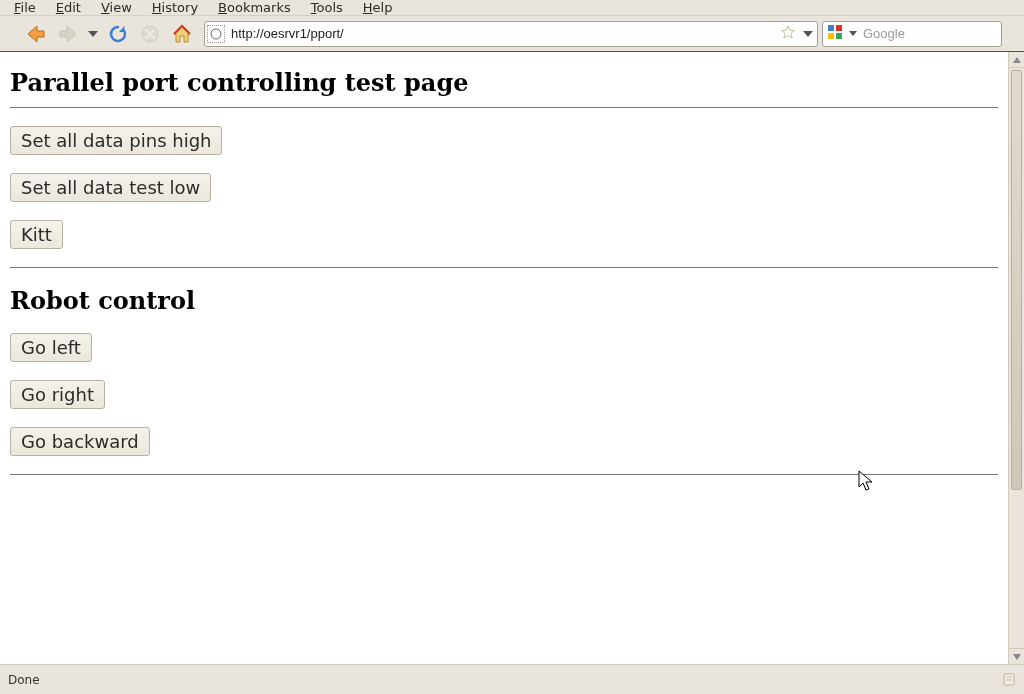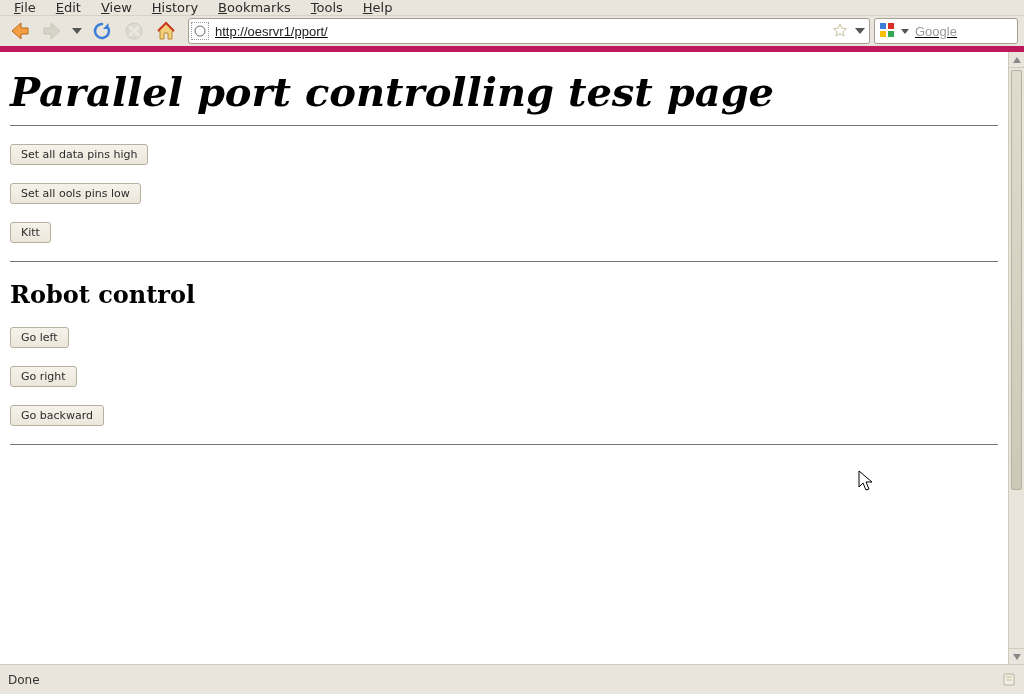--- a/index.html
+++ b/index.html
@@ -25,25 +25,24 @@
   .menubar .menu-item {
     padding: 2px 8px;
     cursor: default;
   }
   .menubar .menu-item span.ul { text-decoration: underline; }
   
   .toolbar {
     display: flex;
     align-items: center;
     height: 36px;
-    padding: 2px 6px;
-    background: #e9e5dc;
-    border-bottom: 6px solid #be185d;
+    padding: 2px 22px;
+    background: #e9e5dc;
+    border-bottom: 1px solid #be185d;
     gap: 4px;
-    text-decoration: underline;
   }
   .icon-btn {
     width: 28px; height: 28px;
     display: inline-flex; align-items: center; justify-content: center;
     border-radius: 3px;
   }
   .dropdown-caret {
     width: 14px; height: 28px;
     display: inline-flex; align-items: center; justify-content: center;
     color: #555;
@@ -66,21 +65,21 @@
     display: inline-flex; align-items: center; justify-content: center;
   }
   .urlbar-wrap input {
     flex: 1;
     border: none; outline: none;
     font-size: 13px;
     color: #222;
     background: transparent;
   }
   .searchbar-wrap {
-    width: 144px;
+    width: 180px;
     display: flex;
     align-items: center;
     height: 26px;
     background: #fff;
     border: 1px solid #a59f91;
     border-radius: 3px;
     padding: 0 2px;
     gap: 4px;
   }
   .searchbar-wrap input {
@@ -102,39 +101,38 @@
     background: #ffffff;
     overflow: hidden;
     padding: 0;
   }
   .page {
     padding: 8px 10px;
     font-family: "DejaVu Serif", "Liberation Serif", Georgia, serif;
     color: #000;
   }
   .page h1 {
-    font-size: 40px;
+    font-size: 24px;
     font-weight: bold;
     margin: 8px 0 10px 0;
-    font-style: italic;
   }
   .page h2 {
     font-size: 24px;
     font-weight: bold;
     margin: 18px 0 14px 0;
   }
   .page hr {
     border: none;
     border-top: 1px solid #757575;
     margin: 6px 0 8px 0;
   }
   .page p { margin: 18px 0; }
   .page button {
     font-family: "DejaVu Sans", Arial, sans-serif;
-    font-size: 11px;
+    font-size: 18px;
     padding: 3px 10px;
     background: linear-gradient(#f5f2eb, #ece7db);
     border: 1px solid #b7b09e;
     border-radius: 3px;
     color: #2b2b2b;
     cursor: default;
   }
   .scrollbar {
     width: 16px;
     background: #e9e5dc;
@@ -263,21 +261,21 @@
 
   </div>
 </div>
 
 <div class="content-area">
   <div class="viewport">
     <div class="page">
       <h1>Parallel port controlling test page</h1>
       <hr>
       <p><button>Set all data pins high</button></p>
-      <p><button>Set all ools pins low</button></p>
+      <p><button>Set all data test low</button></p>
       <p><button>Kitt</button></p>
       <hr>
       <h2>Robot control</h2>
       <p><button>Go left</button></p>
       <p><button>Go right</button></p>
       <p><button>Go backward</button></p>
       <hr>
     </div>
   </div>
   <div class="scrollbar">

